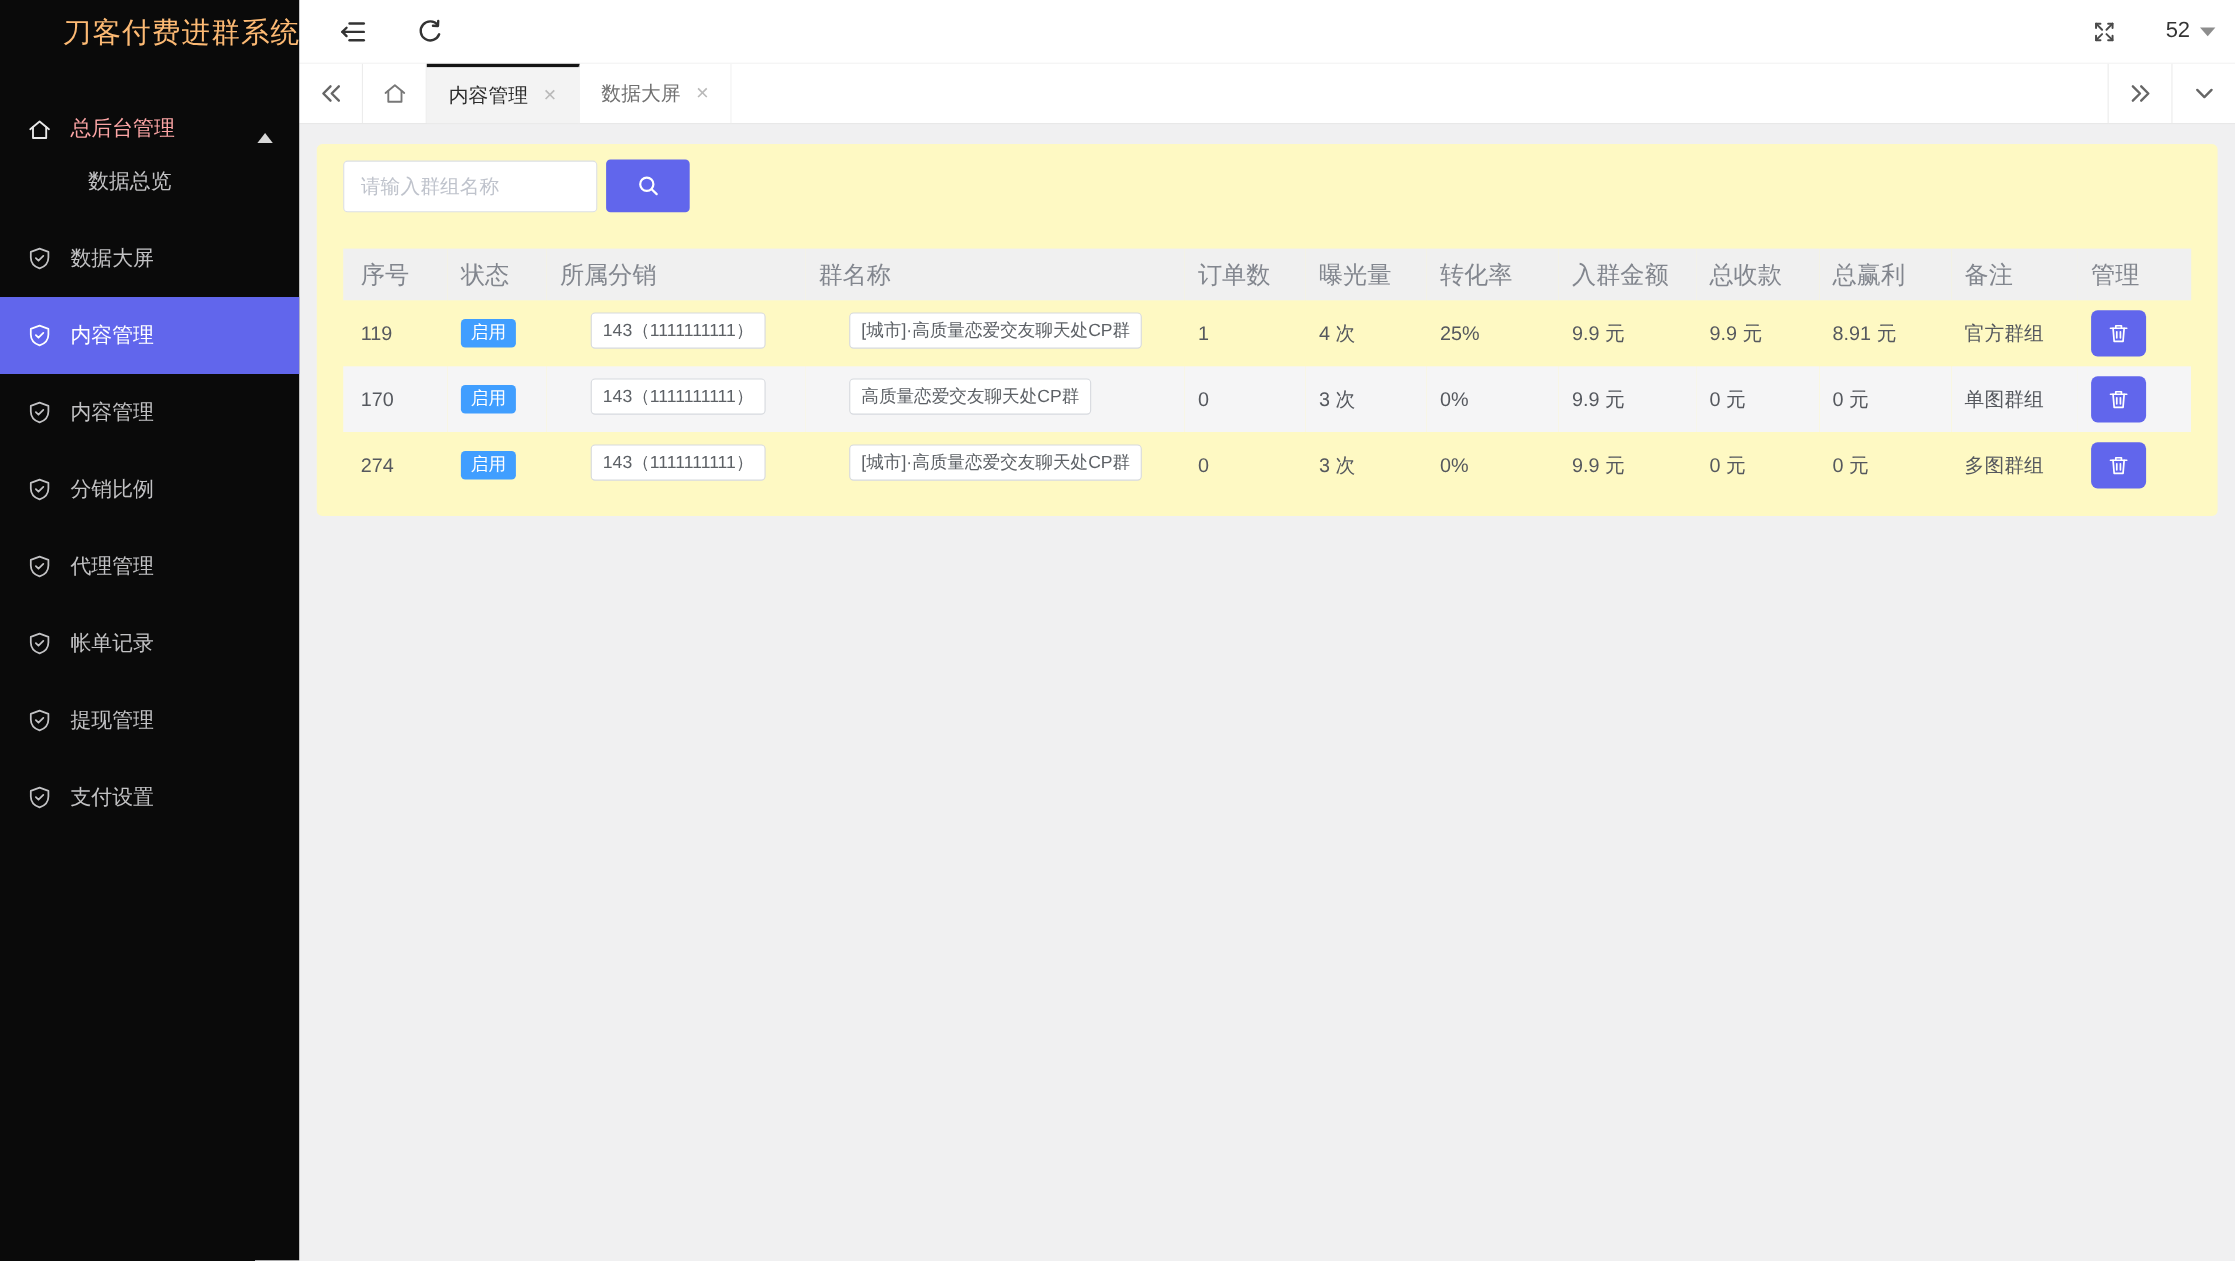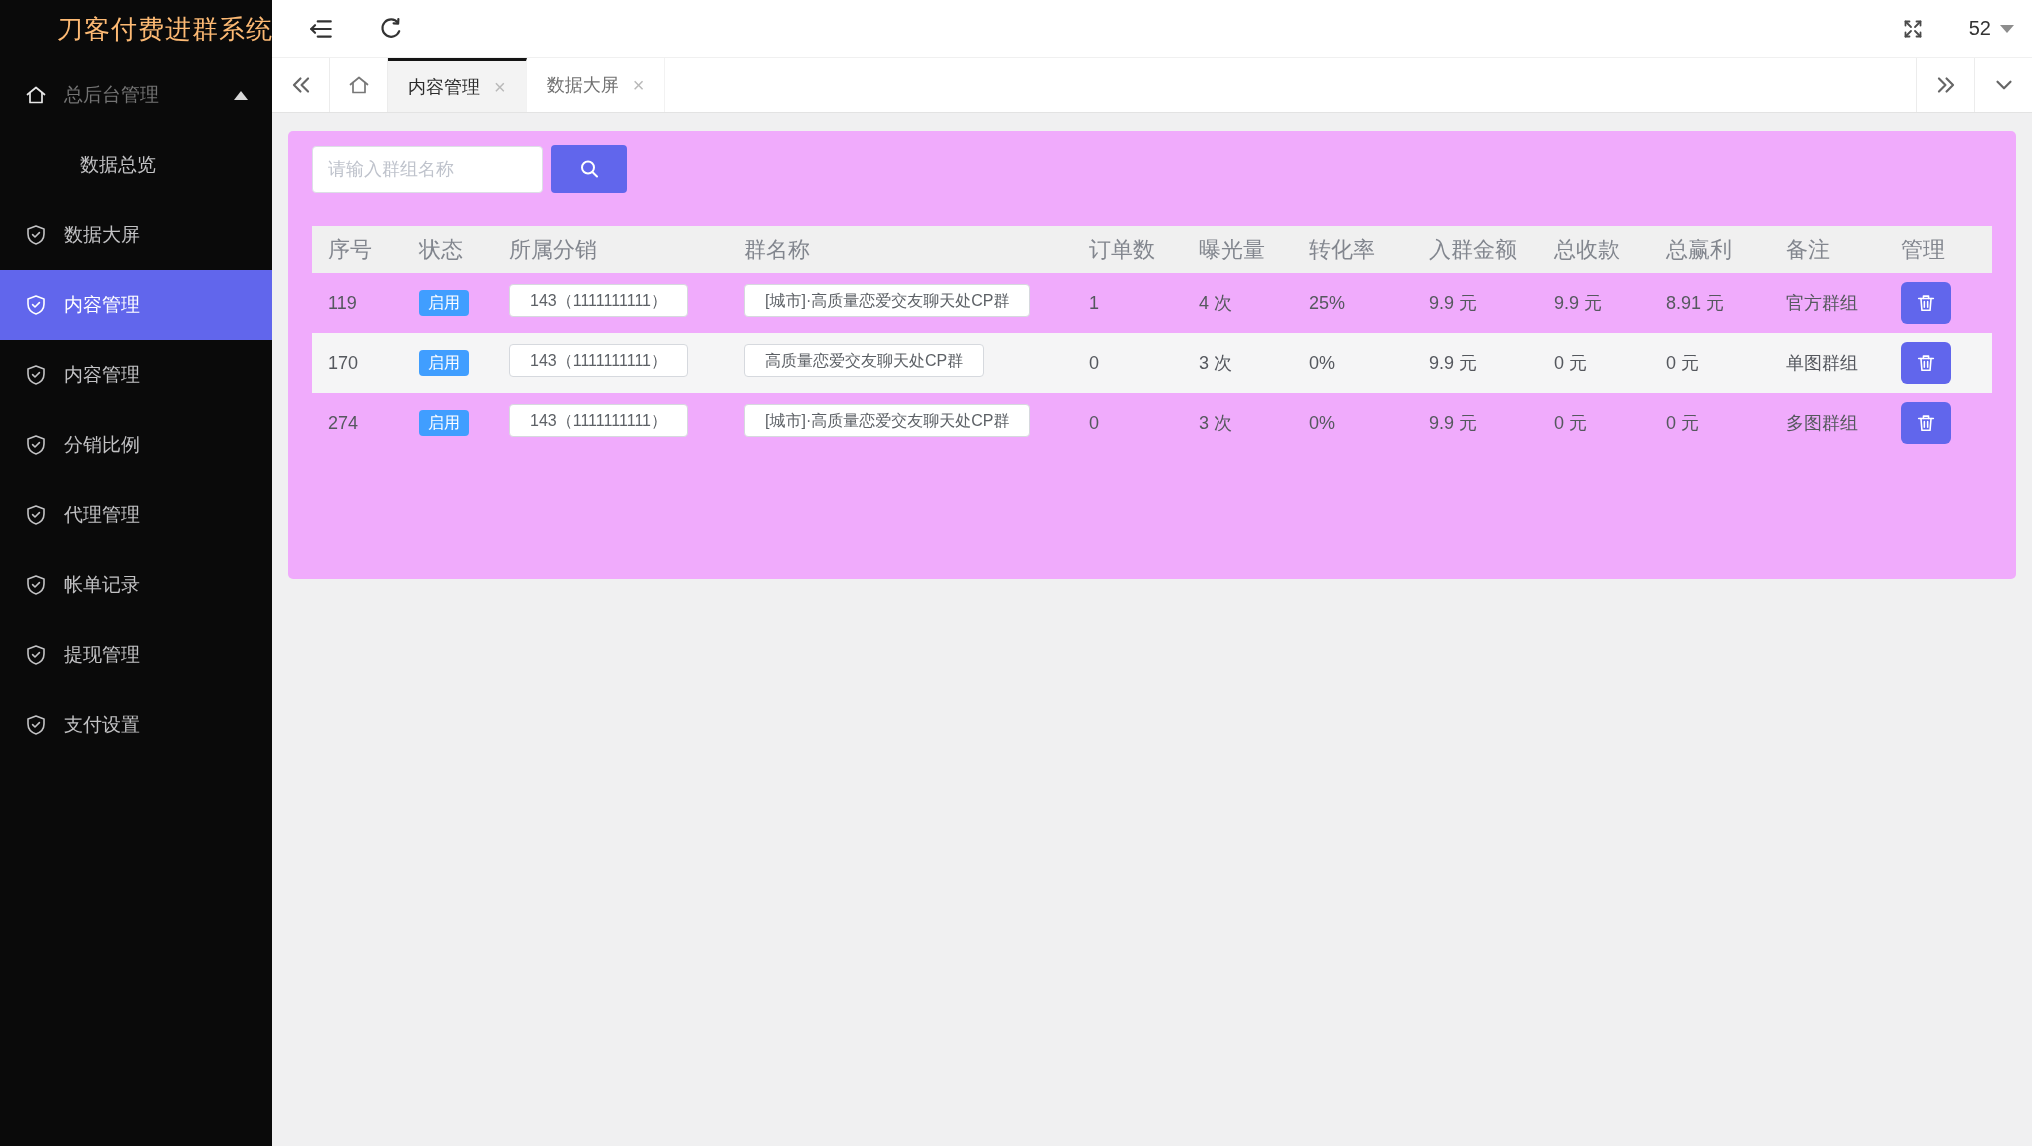--- a/index.html
+++ b/index.html
@@ -23,21 +23,21 @@
     padding-left:57px; color:#fdba74; font-size:26px; letter-spacing:1px;
     white-space:nowrap;
   }
   .menu { padding-top:2px; }
   .menu-item {
     height:70px; display:flex; align-items:center;
     padding:0 24px; color:#c2c2c4; font-size:19px; cursor:pointer;
     white-space:nowrap;
   }
   .menu-item .mi-icon { width:24px; height:24px; margin-right:16px; flex:0 0 24px; color:#c2c2c4; }
-  .menu-item.parent { color:#737373; }
+  .menu-item.parent { color:#fca5a5;align-items:flex-end; }
   .menu-item.parent .mi-icon { color:#e8e8e8; }
   .menu-item.sub { padding-left:52px;margin-left:28px; }
   .menu-item.active { background:#6166ec; color:#ffffff; }
   .menu-item.active .mi-icon { color:#ffffff; }
   .caret-up {
     margin-left:auto; width:0; height:0;
     border-left:7px solid transparent; border-right:7px solid transparent;
     border-bottom:9px solid #d8d8d8;
   }
 
@@ -84,22 +84,22 @@
     background:#f3f3f3; color:#2b2b2b; border-top:3px solid #141414;
   }
   .tab-spacer { flex:1 1 auto; }
 
   
   .content {
     position:absolute; left:272px; top:114px; right:0; bottom:0;
     background:#f0f0f1; padding:17px 16px;
   }
   .card {
-    background:#f0abfc; border-radius:5px;
-    padding:14px 24px 0 24px; height:448px;
+    background:#fef9c3; border-radius:5px;
+    padding:14px 24px 0 24px; height:338px;
   }
   .search-row { display:flex; align-items:center; gap:8px; }
   .search-input {
     width:231px; height:47px; border:1px solid #dcdfe6; border-radius:4px;
     padding:0 15px; font-size:18px; color:#333; outline:none;
     font-family:inherit;
   }
   .search-input::placeholder { color:#bfc3cc; }
   .search-btn {
     width:76px; height:48px; border:none; border-radius:4px;
@@ -119,22 +119,22 @@
     white-space:nowrap; overflow:hidden;
   }
   th:first-child, td:first-child { padding-left:16px; }
   tr.stripe td { background:#f5f5f6; }
   .badge {
     display:inline-block; background:#409eff; color:#fff;
     font-size:16px; padding:5px 9px; border-radius:4px; line-height:1;
   }
   .cellbox {
     display:inline-block; border:1px solid #d6d9de; border-radius:4px;
-    background:#fff; color:#5d6166; font-size:16px; padding:6px 20px;
-    line-height:1.2; max-width:96%; overflow:hidden; white-space:nowrap;
+    background:#fff; color:#5d6166; font-size:16px; padding:6px 10px;
+    line-height:1.2; max-width:96%; overflow:hidden; white-space:nowrap;margin-left:28px;
   }
   .trash-btn {
     width:50px; height:42px; border:none; border-radius:6px;
     background:#6166ec; display:flex; align-items:center; justify-content:center;
     cursor:pointer;
   }
   .trash-btn svg { width:22px; height:22px; }
 </style>
 </head>
 <body>

